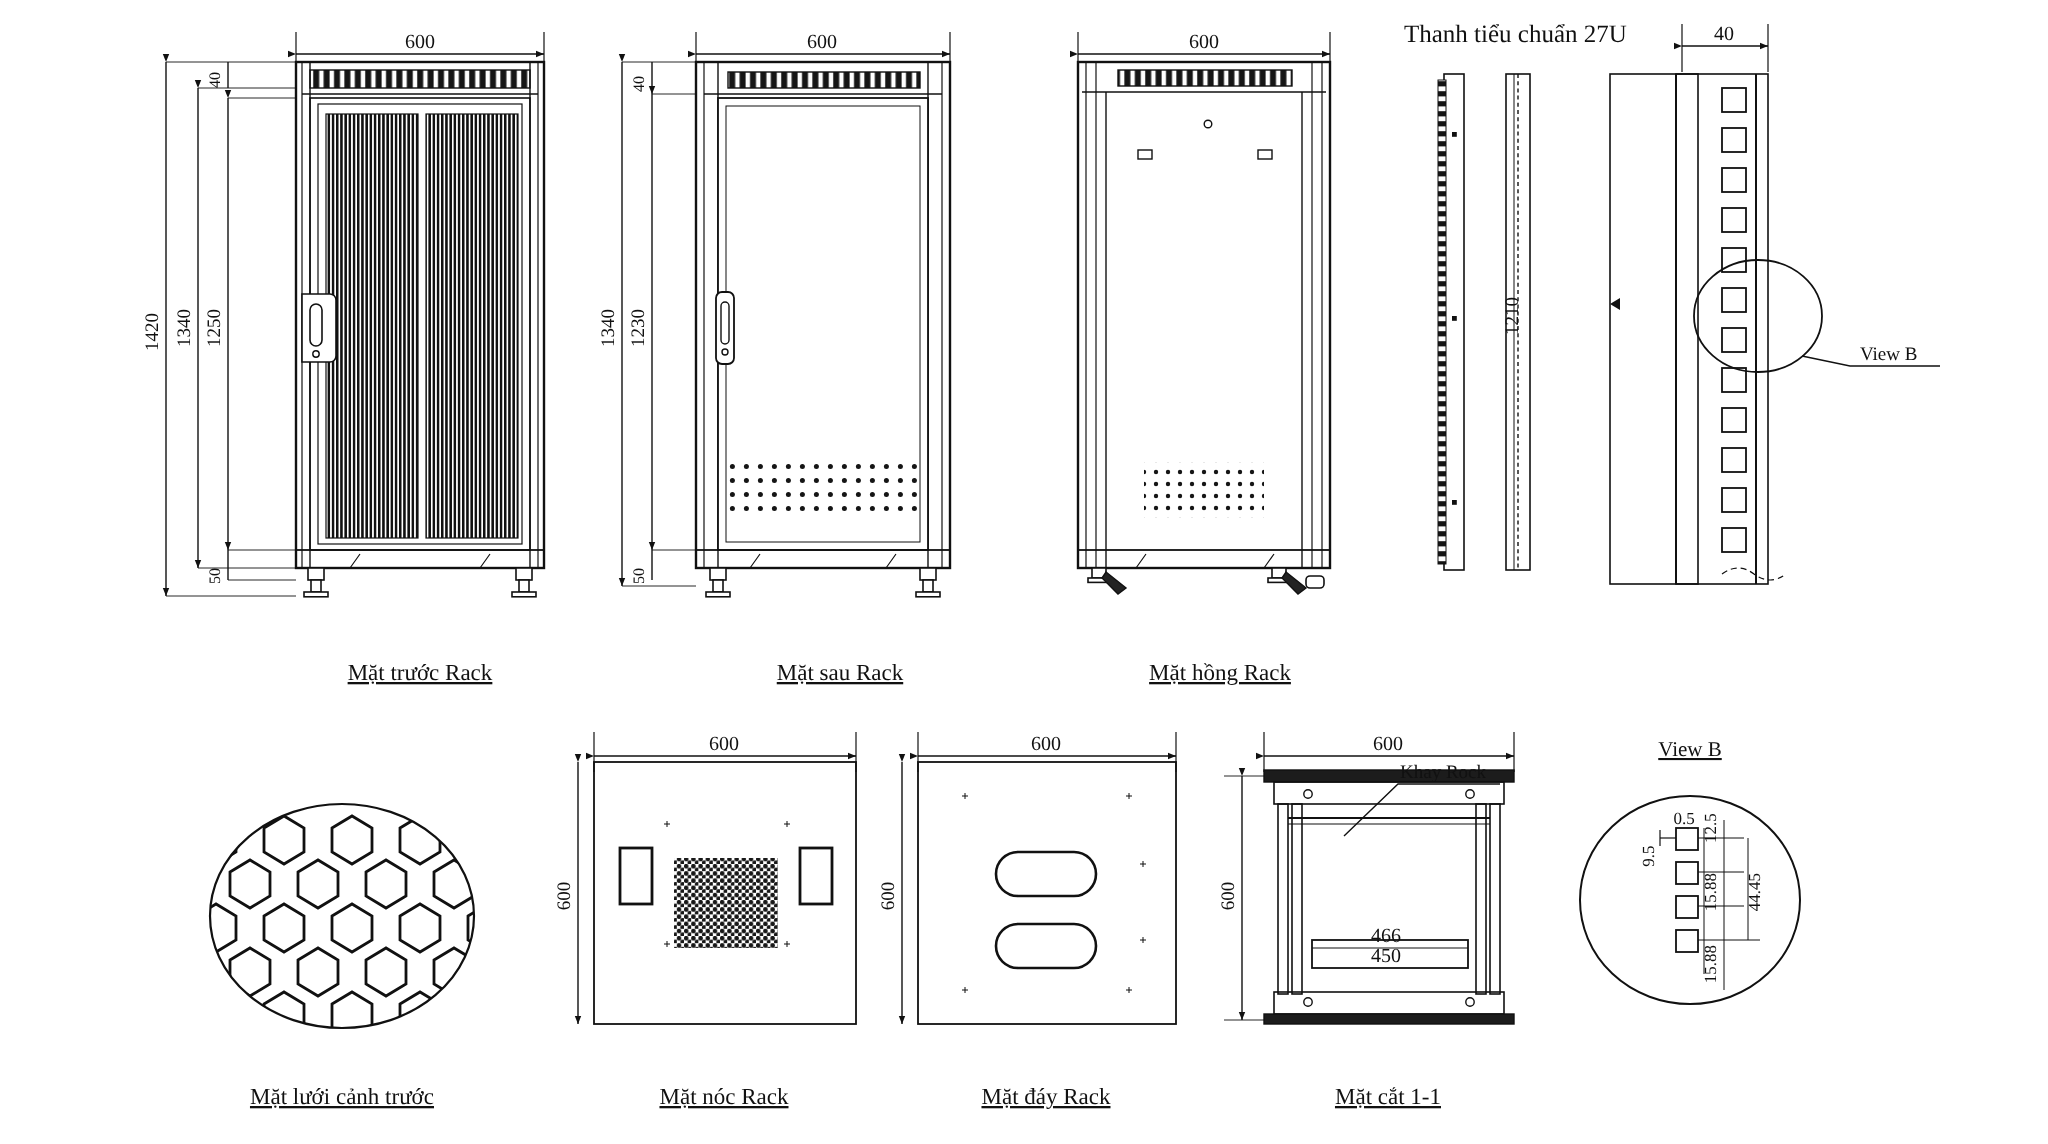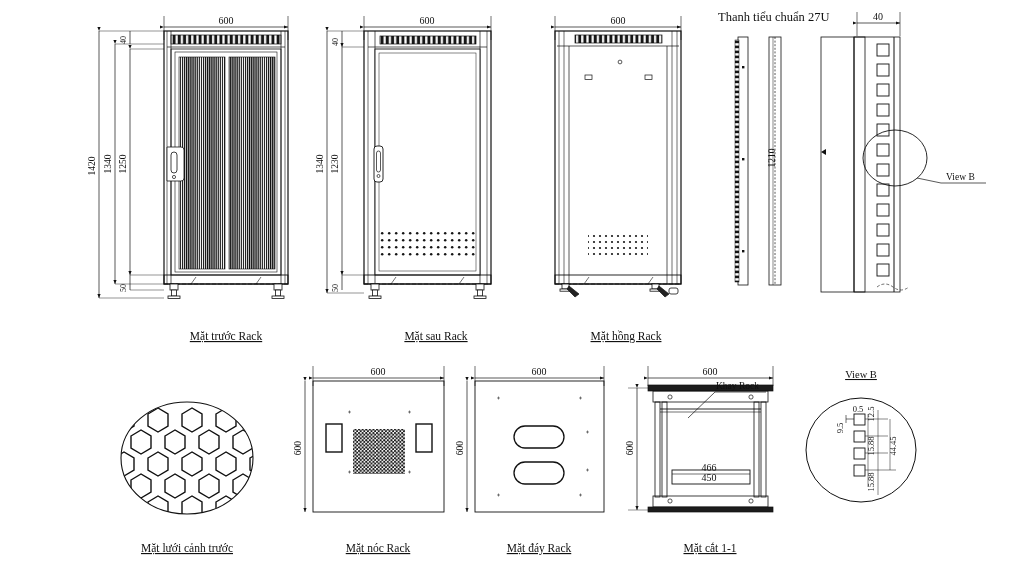--- a/index.html
+++ b/index.html
@@ -4,21 +4,21 @@
 <title>Rack Cabinet Technical Drawing</title>
 <style>
   html,body{margin:0;padding:0;background:#ffffff;}
   body{
     width:1024px;height:572px;
     font-family:"Liberation Serif", serif;
     color:#111;
     position:relative;
     overflow:hidden;
   }
-  #sheet{position:absolute;left:16px;top:0;width:928px;height:572px;}
+  #sheet{position:absolute;left:0;top:0;width:928px;height:572px;}
   svg{display:block;}
   text{fill:#111;}
 </style>
 </head>
 <body>
 
 <div id="sheet">
 <svg width="1024" height="572" viewBox="0 0 1024 572" xmlns="http://www.w3.org/2000/svg">
   <defs>
     <pattern id="vstripe" width="2.1" height="6" patternUnits="userSpaceOnUse">

